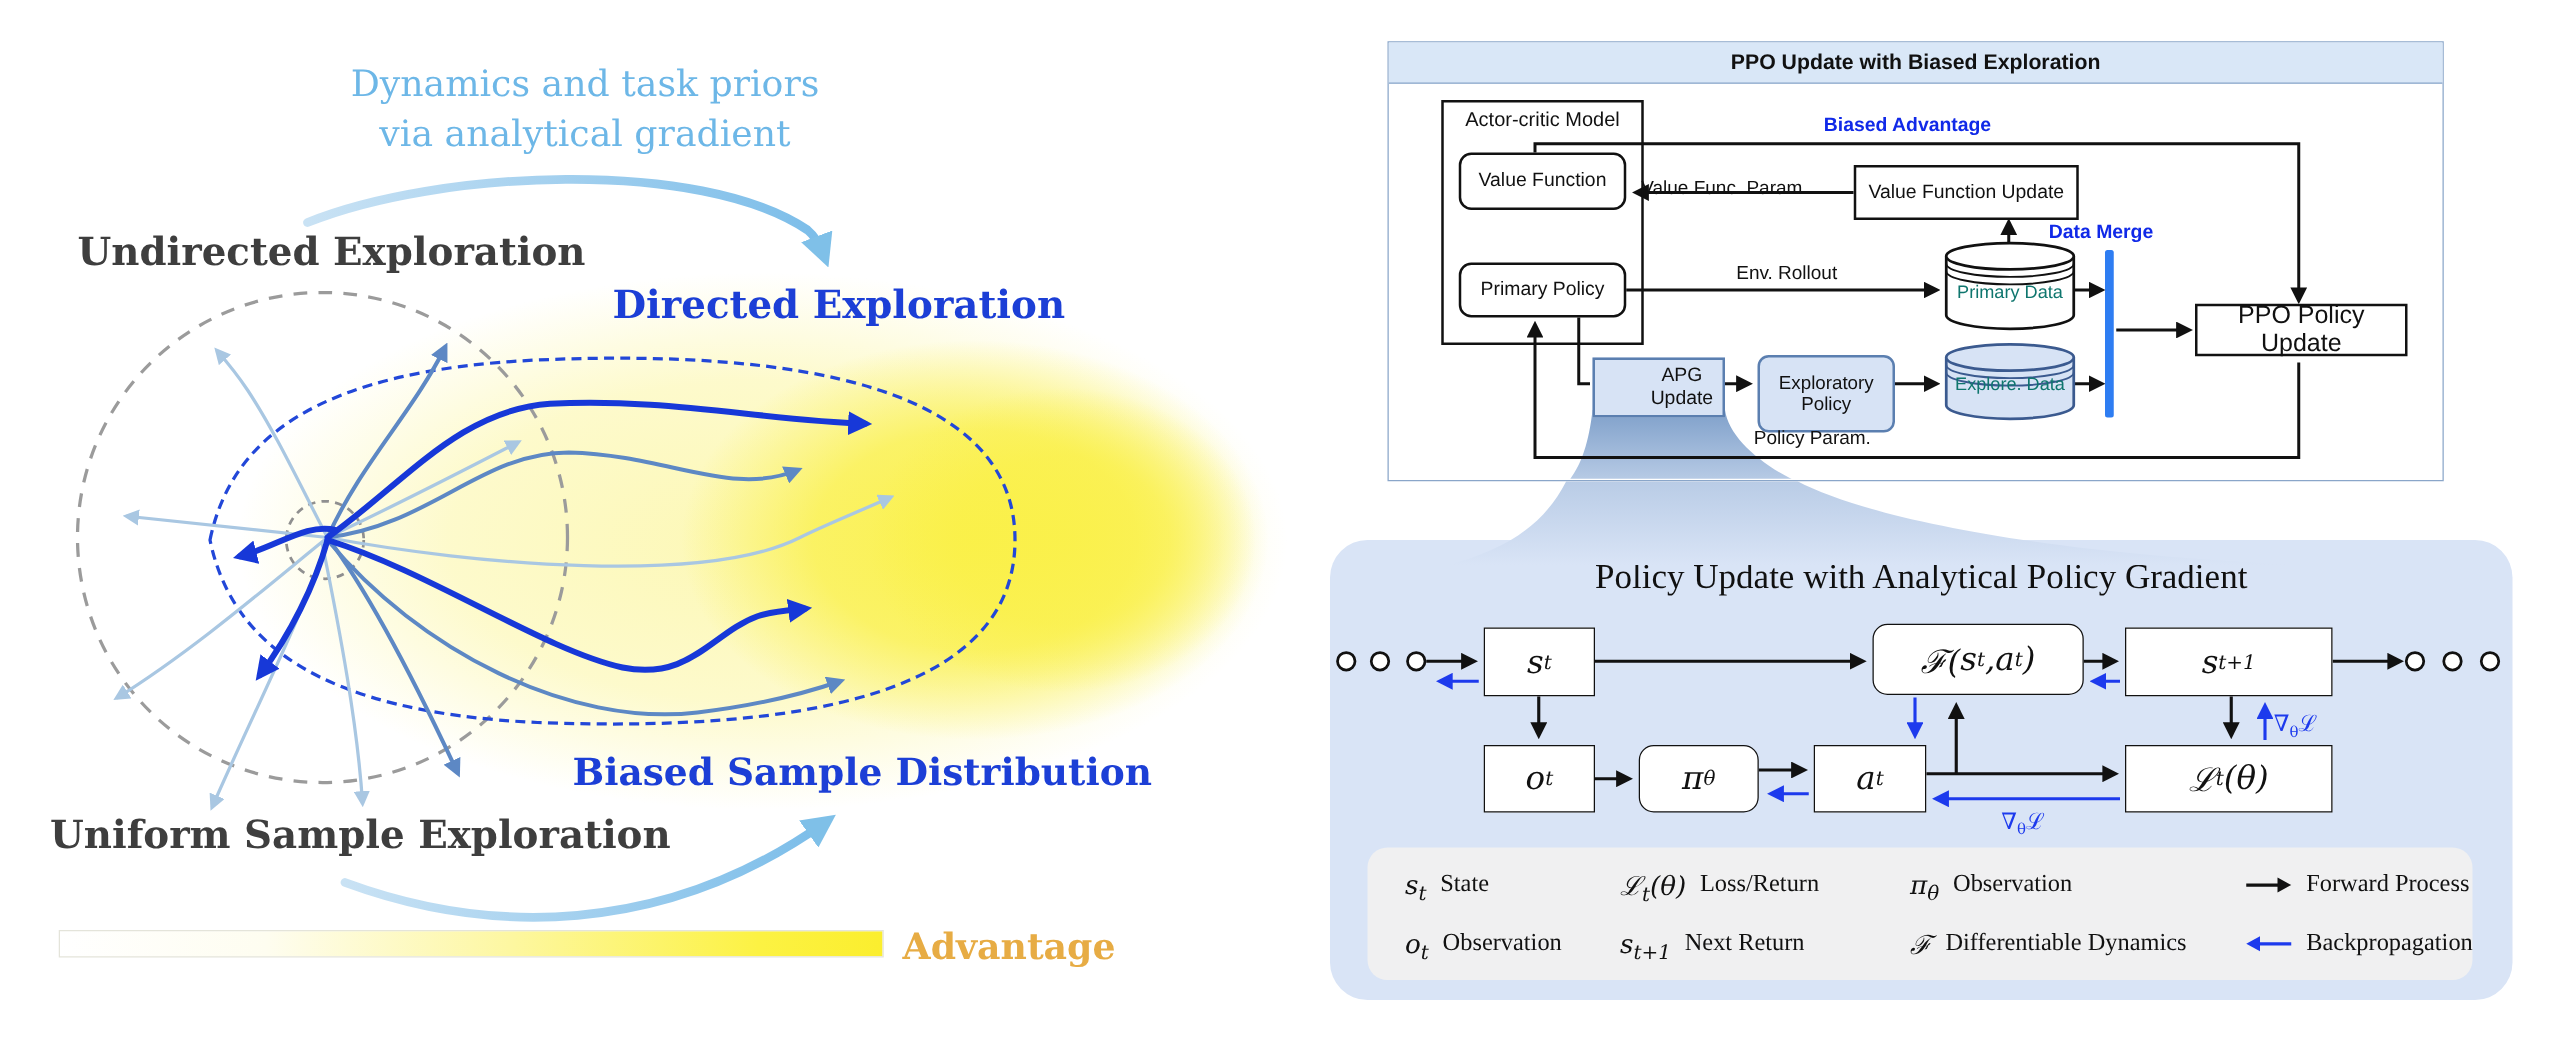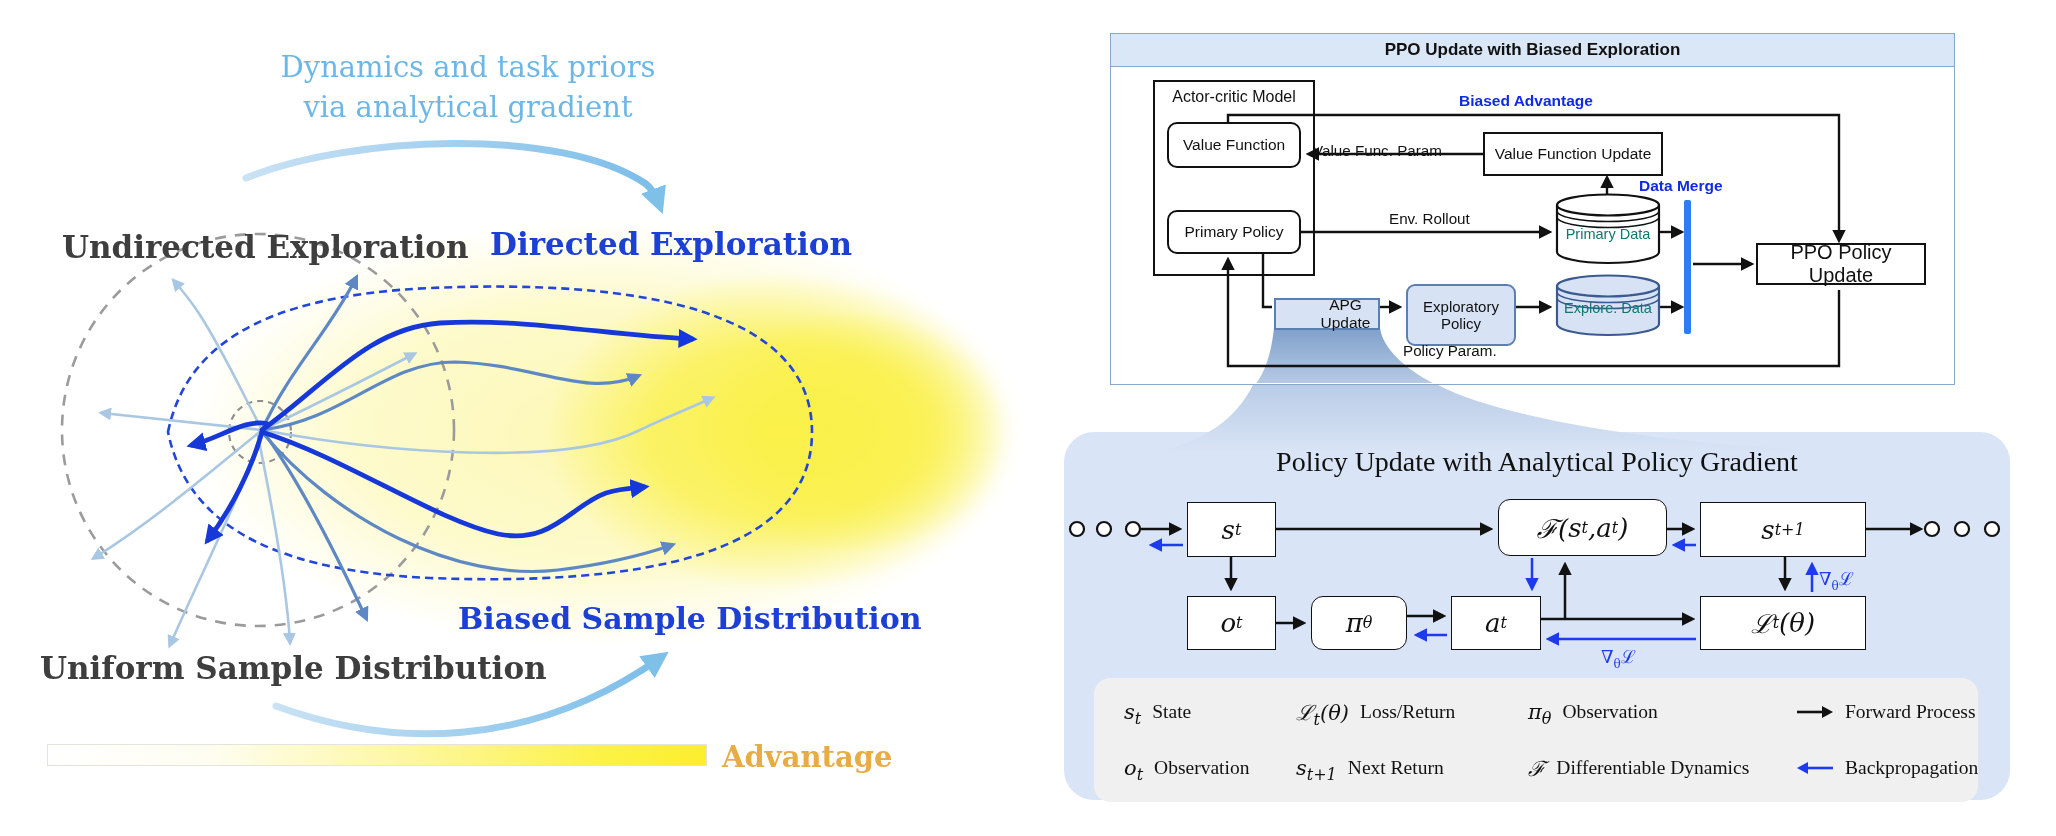--- a/index.html
+++ b/index.html
@@ -38,21 +38,21 @@
             background:#d9e4f6;}
   .apgTitle{position:absolute;left:0;top:14px;width:100%;text-align:center;
             font-family:"Liberation Serif",serif;font-size:28px;color:#101010;}
   .mnode{position:absolute;background:#fff;border:1.9px solid #111;box-sizing:border-box;
          display:flex;align-items:center;justify-content:center;
          font-family:"DejaVu Serif",serif;font-style:italic;font-size:26px;color:#111;}
   .mnode sub, .sym sub{font-size:16px;font-style:italic;line-height:0;}
   .mrounded{border-radius:12px;}
   .gradLbl{position:absolute;font-family:"DejaVu Serif",serif;font-size:18px;color:#1d3aed;white-space:nowrap;}
   .gradLbl sub{font-size:12px;line-height:0;}
-  .legend{position:absolute;left:30px;top:246px;width:884px;height:124px;background:#f0f0f1;
+  .legend{position:absolute;left:30px;top:246px;width:884px;height:106px;background:#f0f0f1;
           border-radius:16px;display:grid;grid-template-columns:172px 232px 268px auto;
           align-items:center;padding:6px 0 6px 30px;box-sizing:border-box;}
   .legItem{display:flex;align-items:center;gap:11px;}
   .sym{font-family:"DejaVu Serif",serif;font-style:italic;font-size:21px;color:#111;white-space:nowrap;}
   .legLbl{font-family:"Liberation Serif",serif;font-size:19.5px;color:#111;white-space:nowrap;}
 </style>
 </head>
 <body>
 
 <div class="canvas">
@@ -121,24 +121,24 @@
       <path d="M268,424 C246,418 220,438 192,445" marker-end="url(#mBold)"></path>
       <path d="M262,432 C252,468 232,508 208,540" marker-end="url(#mBold)"></path>
     </g>
 
     <path d="M246,178 C350,136 560,126 646,184 C652,189 656,196 659,204" fill="none" stroke="url(#swooshGrad)" stroke-width="7" stroke-linecap="round" marker-end="url(#mSwoosh)"></path>
     <path d="M276,706 C390,748 530,750 660,658" fill="none" stroke="url(#swooshGrad)" stroke-width="7" stroke-linecap="round" marker-end="url(#mSwoosh)"></path>
   </svg>
 
   <div class="serifTxt annTxt" style="left:248px;top:90px;">via analytical gradient</div>
   <div class="serifTxt annTxt" style="left:248px;top:50px;">Dynamics and task priors</div>
-  <div class="serifTxt darkTxt" style="left:62px;top:184px;margin-top:45px;">Undirected Exploration</div>
+  <div class="serifTxt darkTxt" style="left:62px;top:184px;">Undirected Exploration</div>
   <div class="serifTxt blueTxt" style="left:490px;top:226px;font-size:31px;">Directed Exploration</div>
   <div class="serifTxt blueTxt" style="left:458px;top:601px;font-size:30px;">Biased Sample Distribution</div>
-  <div class="serifTxt darkTxt" style="left:40px;top:650px;">Uniform Sample Distribution</div>
+  <div class="serifTxt darkTxt" style="left:40px;top:650px;">Uniform Sample Exploration</div>
   <div class="advBar"></div>
   <div class="serifTxt goldTxt" style="left:722px;top:740px;">Advantage</div>
 
   <div class="apgPanel">
     <div class="apgTitle">Policy Update with Analytical Policy Gradient</div>
 
     <svg class="abs" style="left:0;top:0;" width="946" height="368" viewBox="0 0 946 368">
       <defs>
         <marker id="aBlk" orient="auto" markerUnits="strokeWidth" markerWidth="5.4" markerHeight="5.4" viewBox="0 0 10 10" refX="7.5" refY="5">
             <path d="M0,0L10,5L0,10z" fill="#111"></path>
@@ -318,21 +318,21 @@
         <ellipse cx="497" cy="252" rx="51" ry="10.5" fill="#d7e3f5"></ellipse>
         <path d="M446,258 a51,10.5 0 0 0 102,0" fill="none" stroke-width="1.5"></path>
         <path d="M446,264 a51,10.5 0 0 0 102,0" fill="none" stroke-width="1.5"></path>
       </g>
     </svg>
 
     <div class="box" style="left:42px;top:46px;width:162px;height:196px;border-width:2.5px;background:transparent;align-items:flex-start;padding-top:6px;font-size:16px;">Actor-critic Model</div>
     <div class="box rbox" style="left:56px;top:88px;width:134px;height:46px;">Value Function</div>
     <div class="box rbox" style="left:56px;top:176px;width:134px;height:44px;">Primary Policy</div>
     <div class="box" style="left:372px;top:98px;width:180px;height:44px;">Value Function Update</div>
-    <div class="box lightbox" style="left:163px;top:264px;width:106px;height:32px;padding-left:37px;">APG Update</div>
+    <div class="box lightbox" style="left:163px;top:252px;width:106px;height:48px;padding-left:37px;">APG Update</div>
     <div class="box lightbox" style="left:295px;top:250px;width:110px;height:62px;border-radius:9px;font-size:15px;line-height:1.15;padding:2px 8px;">Exploratory Policy</div>
     <div class="box" style="left:645px;top:209px;width:170px;height:42px;font-size:20px;">PPO Policy Update</div>
 
     <div class="bluelabel" style="left:330px;top:58px;width:170px;text-align:center;">Biased Advantage</div>
     <div class="bluelabel" style="left:528px;top:143px;">Data Merge</div>
     <div class="plabel" style="left:202px;top:96px;margin-top:12px;">Value Func. Param</div>
     <div class="plabel" style="left:278px;top:176px;">Env. Rollout</div>
     <div class="plabel" style="left:292px;top:308px;">Policy Param.</div>
     <div class="cylLabel" style="left:446px;top:192px;width:102px;">Primary Data</div>
     <div class="cylLabel" style="left:446px;top:266px;width:102px;">Explore. Data</div>

